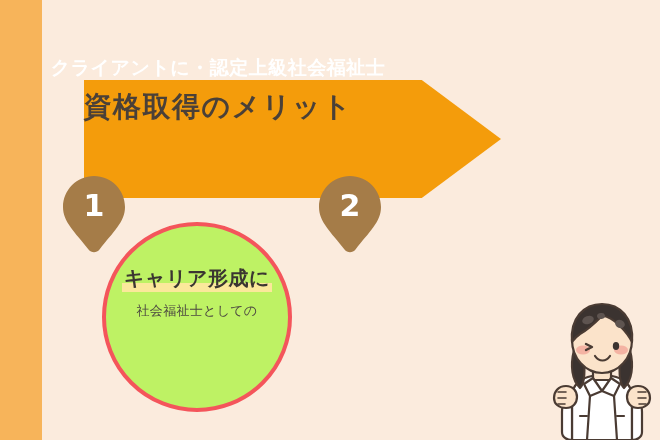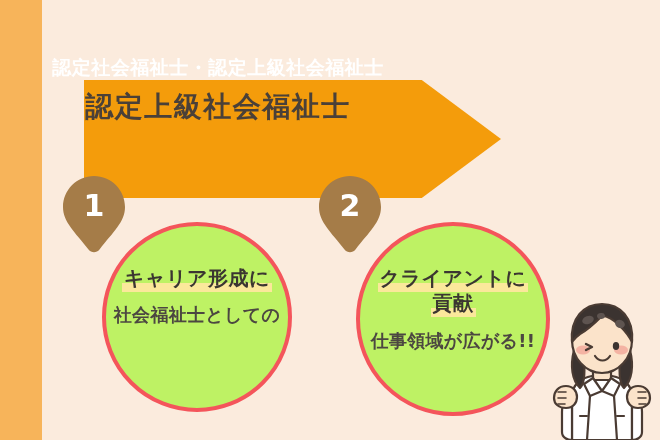--- a/index.html
+++ b/index.html
@@ -88,26 +88,25 @@
     font-size:20px;
     font-weight:bold;
     color:#3B3631;
     letter-spacing:0.5px;
     background:linear-gradient(to top, #FBE89B 0, #FBE89B 9px, transparent 9px);
     padding:0 2px 2px 2px;
     white-space:nowrap;
   }
   .card-sub {
     margin-top:10px;
-    font-size:18px;
+    font-size:13px;
     color:#4C4741;
     line-height:1.65;
     text-align:center;
     letter-spacing:0.3px;
-    font-weight:bold;
   }
   .card-sub div { white-space:nowrap; }
 
   
   .pin {
     position:absolute;
     width:62px; height:78px;
   }
   .pin svg { display:block; width:62px; height:78px; }
   .pin-num {
@@ -131,22 +130,22 @@
 </style>
 </head>
 <body>
 
 <div id="stage">
 
   <div class="left-stripe"></div>
 
   <div style="position:absolute;left:42px;top:40px;width:417px;height:118px;">
     <div class="banner"></div>
-    <div class="banner-sub">認定社会福祉士・認定上級社会福祉士</div>
-    <div class="banner-title">認定上級社会福祉士</div>
+    <div class="banner-sub">クライアントに・認定上級社会福祉士</div>
+    <div class="banner-title">資格取得のメリット</div>
   </div>
 
   <div class="card" style="left:0;top:0;width:660px;height:440px;pointer-events:none;">
 
     <div class="card-circle" style="left:102px;top:222px;width:190px;height:190px;">
       <div class="circle-inner">
         <div class="card-title-line">
           <span class="hl">キャリア形成に</span>
         </div>
         <div class="card-sub">
@@ -158,33 +157,20 @@
     <div class="pin" style="left:63px;top:176px;">
       <svg viewBox="0 0 62 78" xmlns="http://www.w3.org/2000/svg">
         <path d="M31 0 C13.9 0 0 13.9 0 31 C0 46 12 56 25.5 73.5 C28.3 77.2 33.7 77.2 36.5 73.5 C50 56 62 46 62 31 C62 13.9 48.1 0 31 0 Z" fill="#A57C48"></path>
       </svg>
       <div class="pin-num">1</div>
     </div>
   </div>
 
   <div class="card" style="left:0;top:0;width:660px;height:440px;pointer-events:none;">
 
-    <div class="card-circle" style="left:356px;top:222px;width:194px;height:194px;">
-      <div class="circle-inner">
-        <div class="card-title-line">
-          <span class="hl">クライアントに</span>
-        </div>
-        <div class="card-title-line">
-          <span class="hl">貢献</span>
-        </div>
-        <div class="card-sub">
-          <div>仕事領域が広がる!!</div>
-        </div>
-      </div>
-    </div>
 
     <div class="pin" style="left:319px;top:176px;">
       <svg viewBox="0 0 62 78" xmlns="http://www.w3.org/2000/svg">
         <path d="M31 0 C13.9 0 0 13.9 0 31 C0 46 12 56 25.5 73.5 C28.3 77.2 33.7 77.2 36.5 73.5 C50 56 62 46 62 31 C62 13.9 48.1 0 31 0 Z" fill="#A57C48"></path>
       </svg>
       <div class="pin-num">2</div>
     </div>
   </div>
 
   <div class="character">

